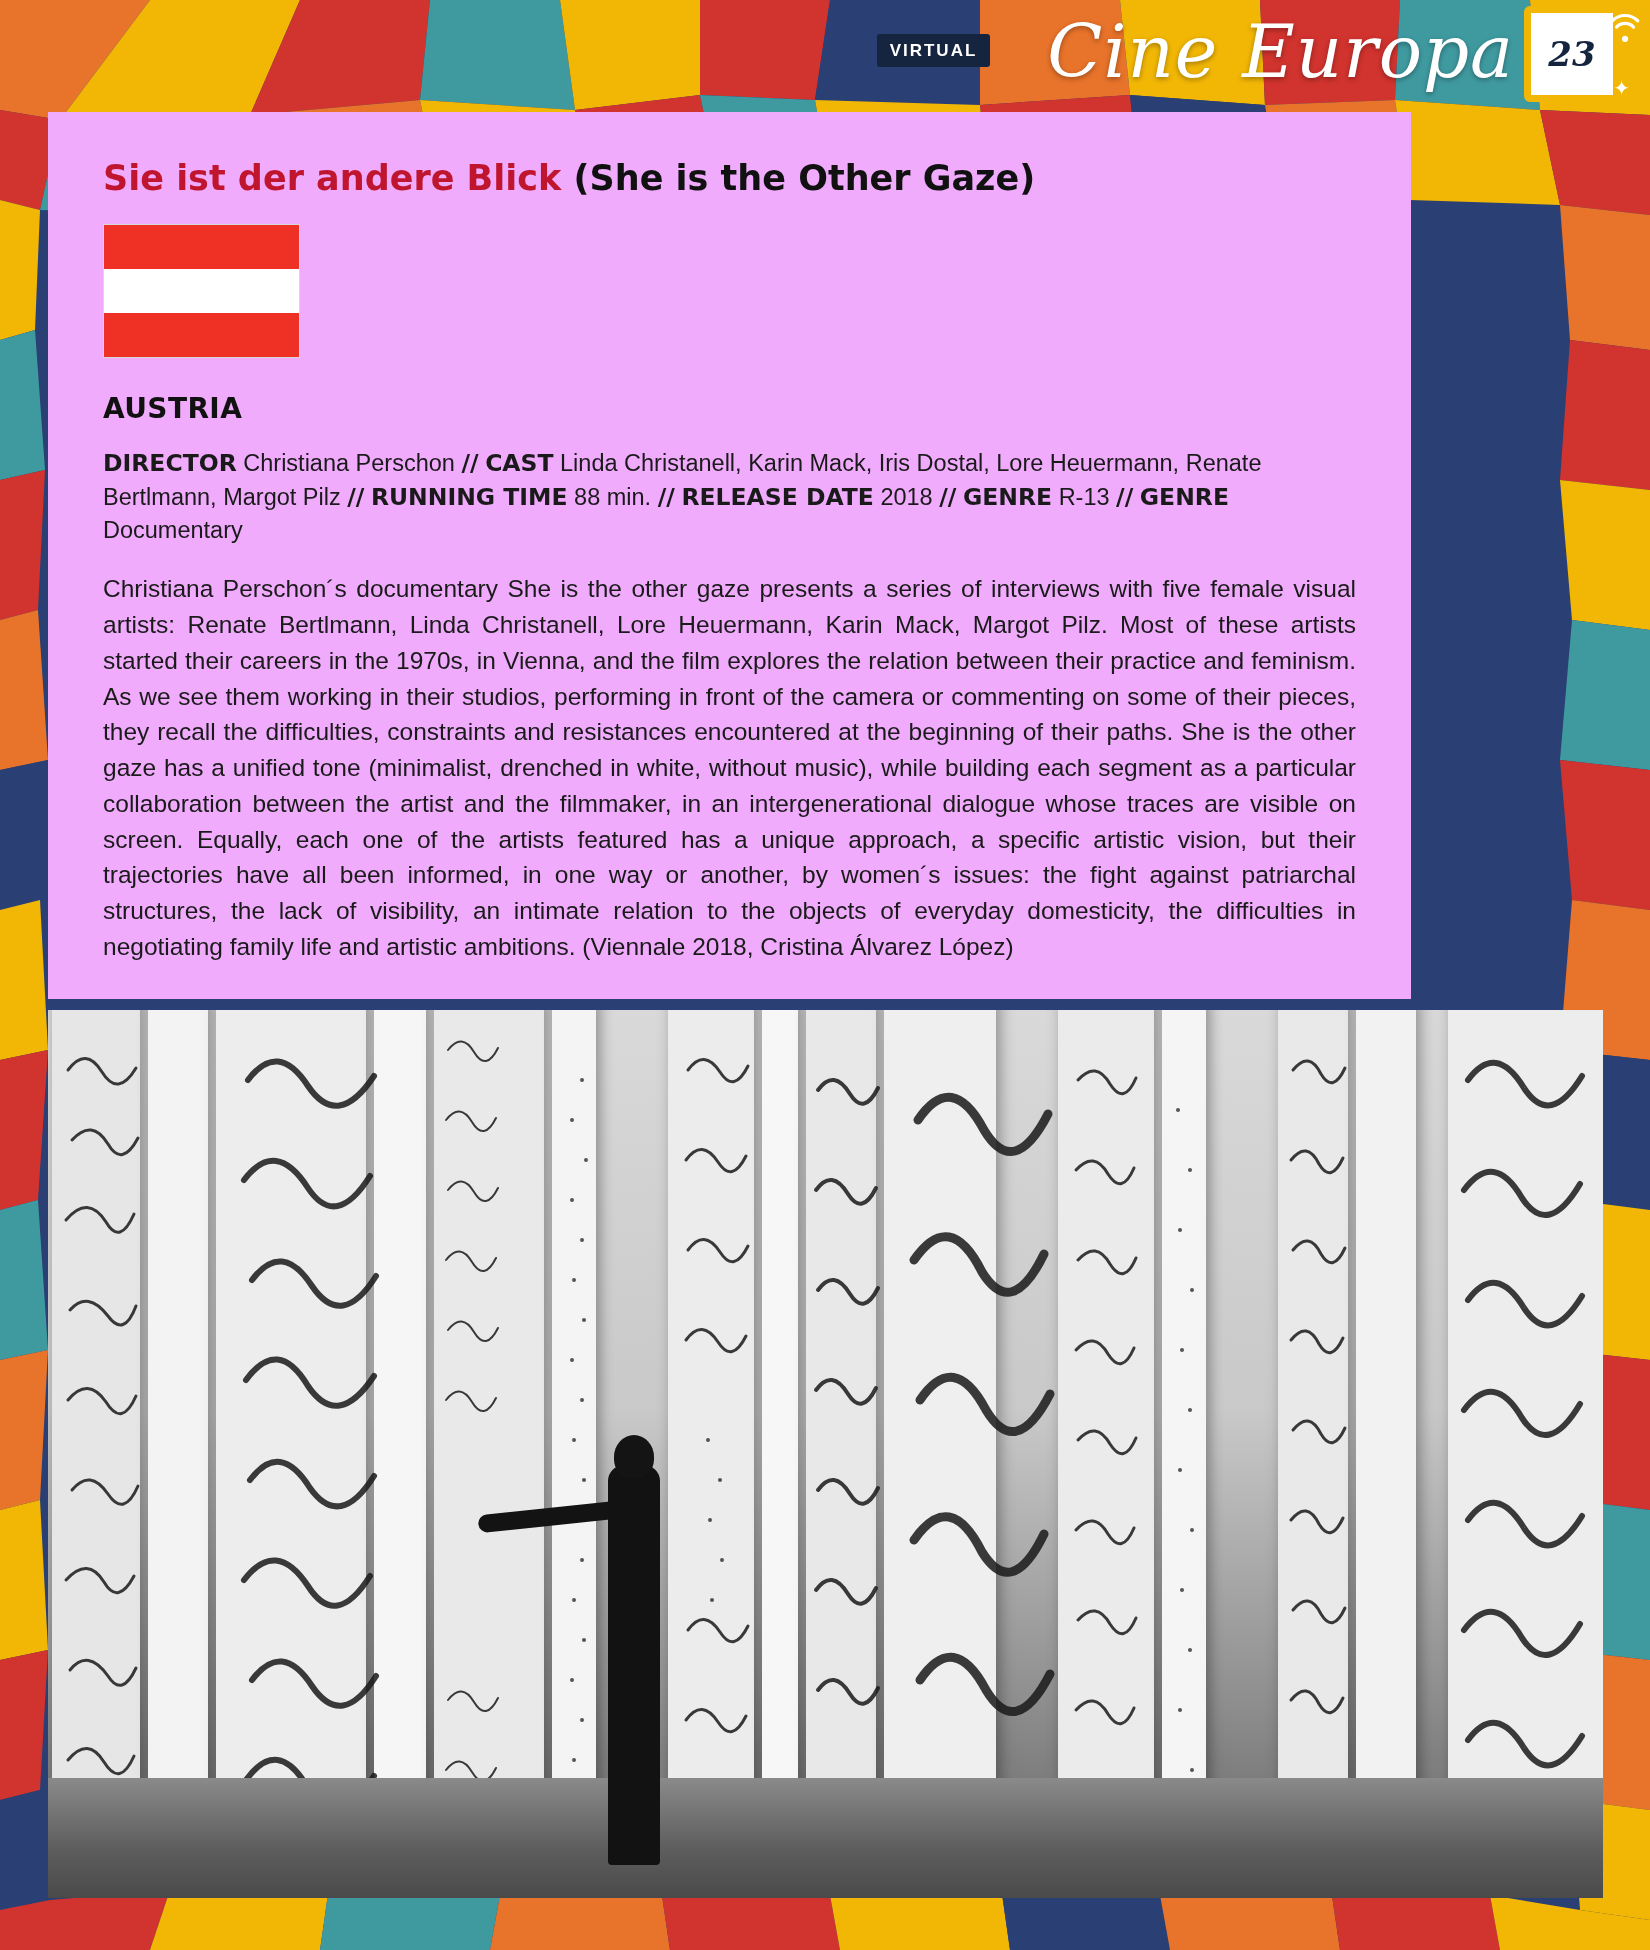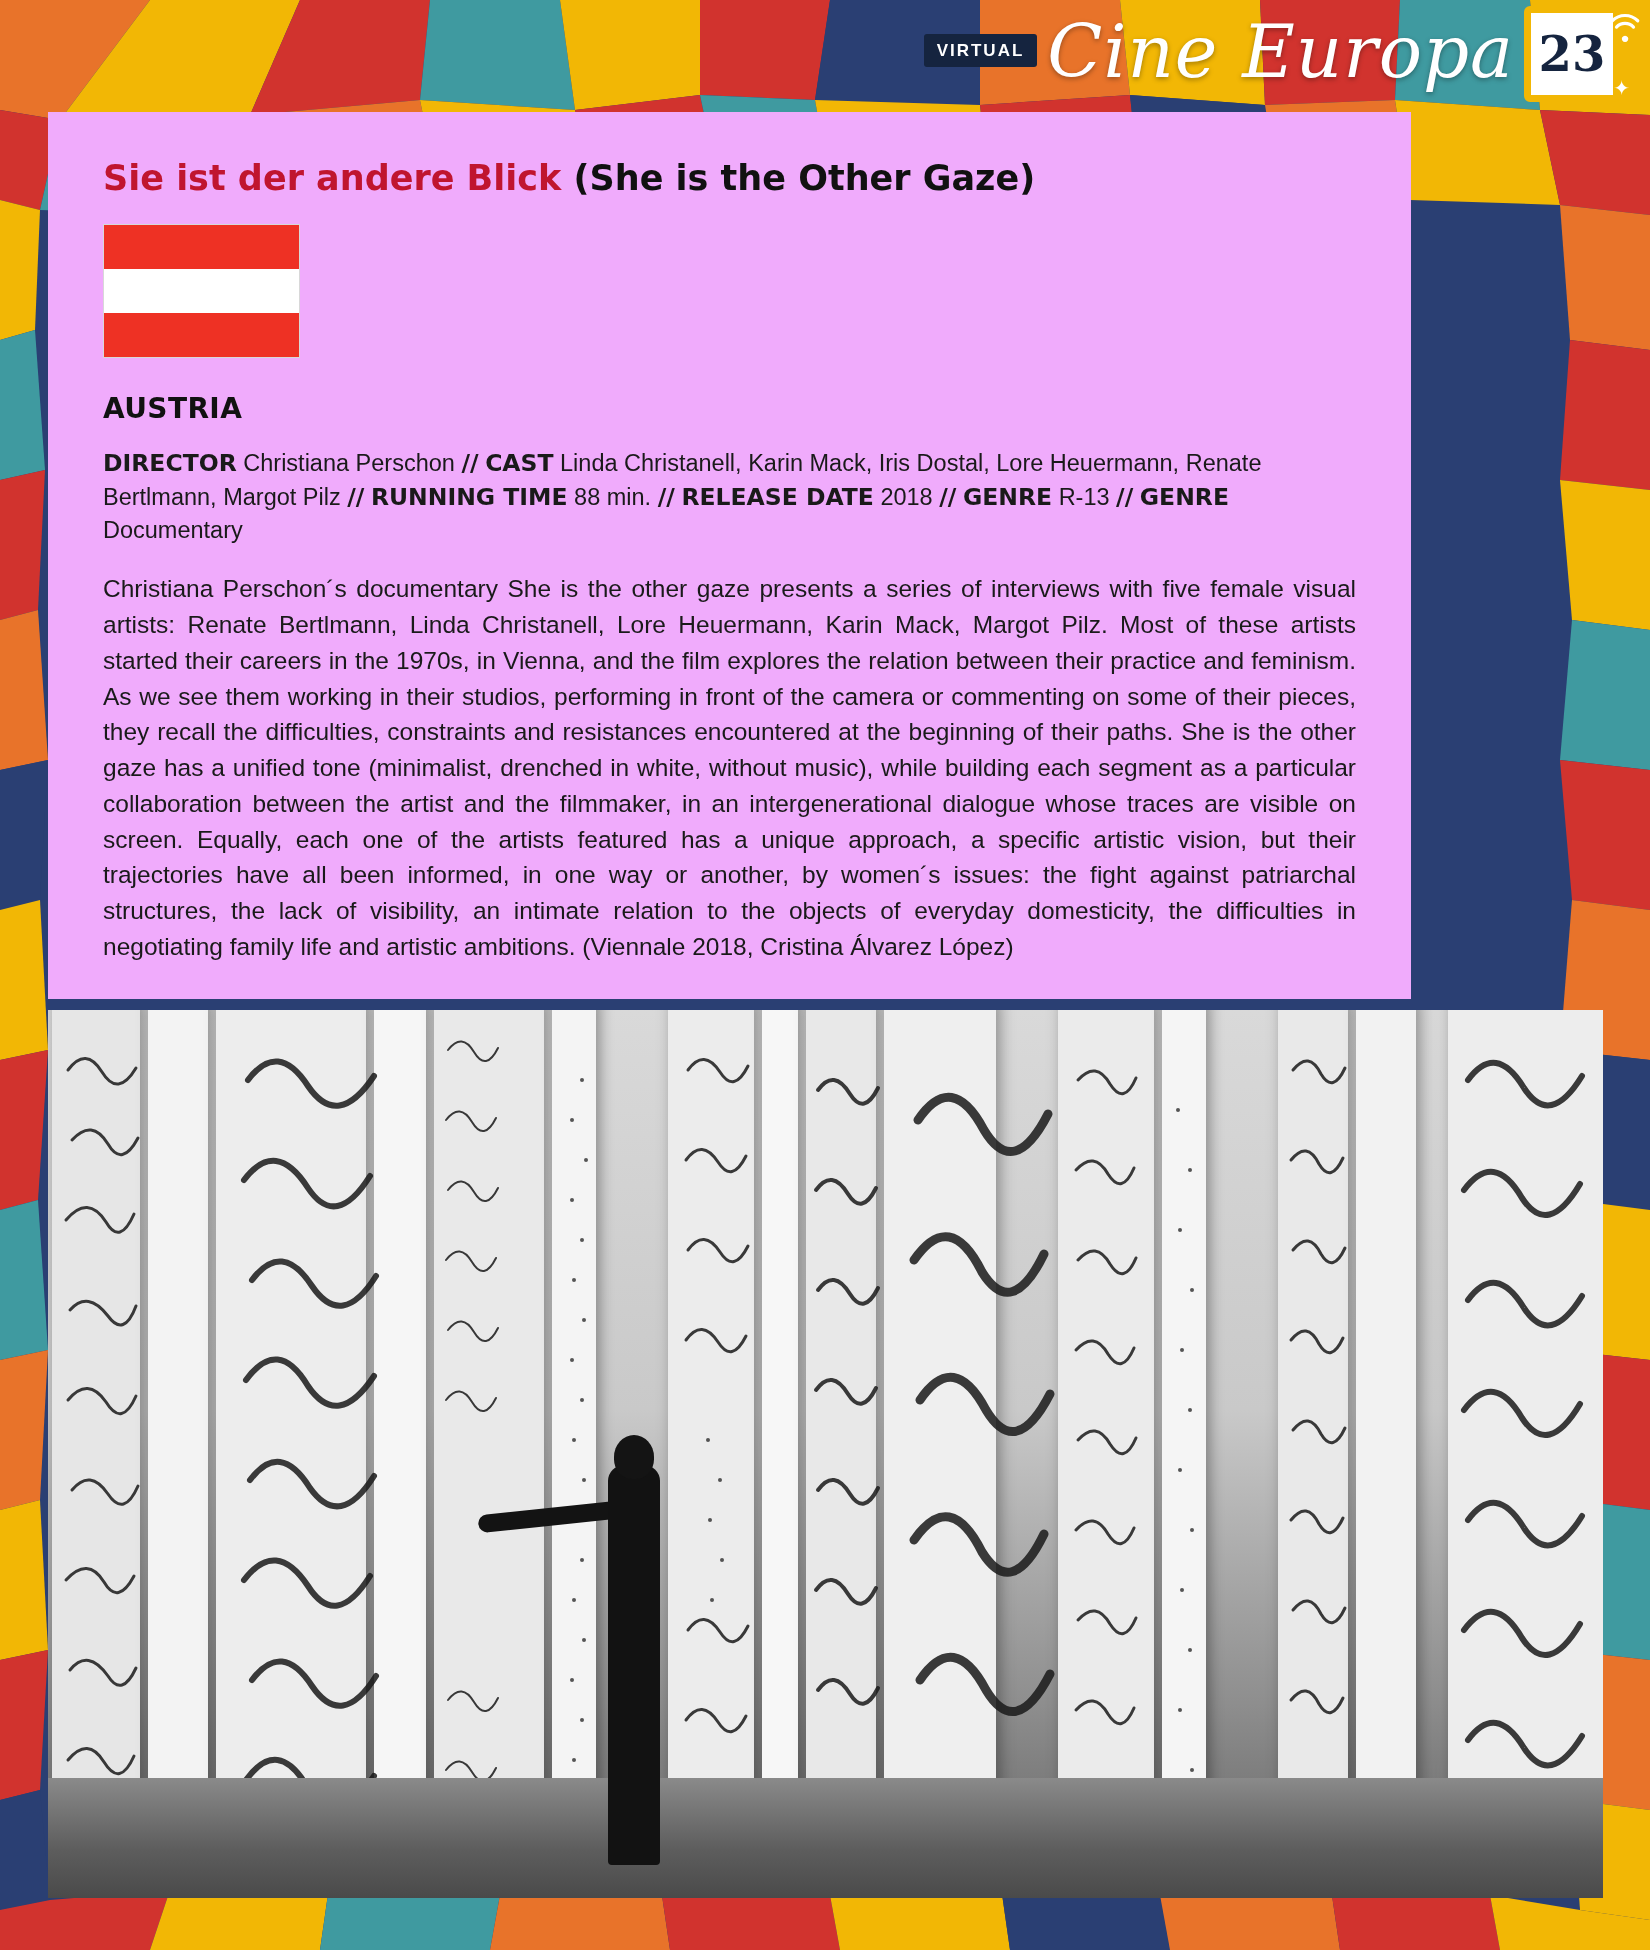--- a/index.html
+++ b/index.html
@@ -59,33 +59,35 @@
   #cine-europa-title {
     font-family: "DejaVu Serif", serif;
     font-style: italic;
     font-size: 72px;
     color: #ffffff;
     letter-spacing: 1px;
     text-shadow: 0 2px 5px rgba(0,0,0,.35);
     line-height: 1;
     position: relative;
     top: -4px;
+    margin-left: 47px;
   }
   #edition-badge {
     width: 82px;
     height: 82px;
     background: #ffffff;
     border: 7px solid #f2b705;
     border-radius: 6px;
     display: flex;
     align-items: center;
     justify-content: center;
     font-family: "DejaVu Serif", serif;
+    font-style: italic;
     font-weight: bold;
-    font-size: 48px;
+    font-size: 34px;
     color: #15243f;
     position: relative;
     top: -2px;
   }
   #wifi-icon {
     position: absolute;
     right: 8px;
     top: 8px;
     width: 34px;
     height: 34px;

